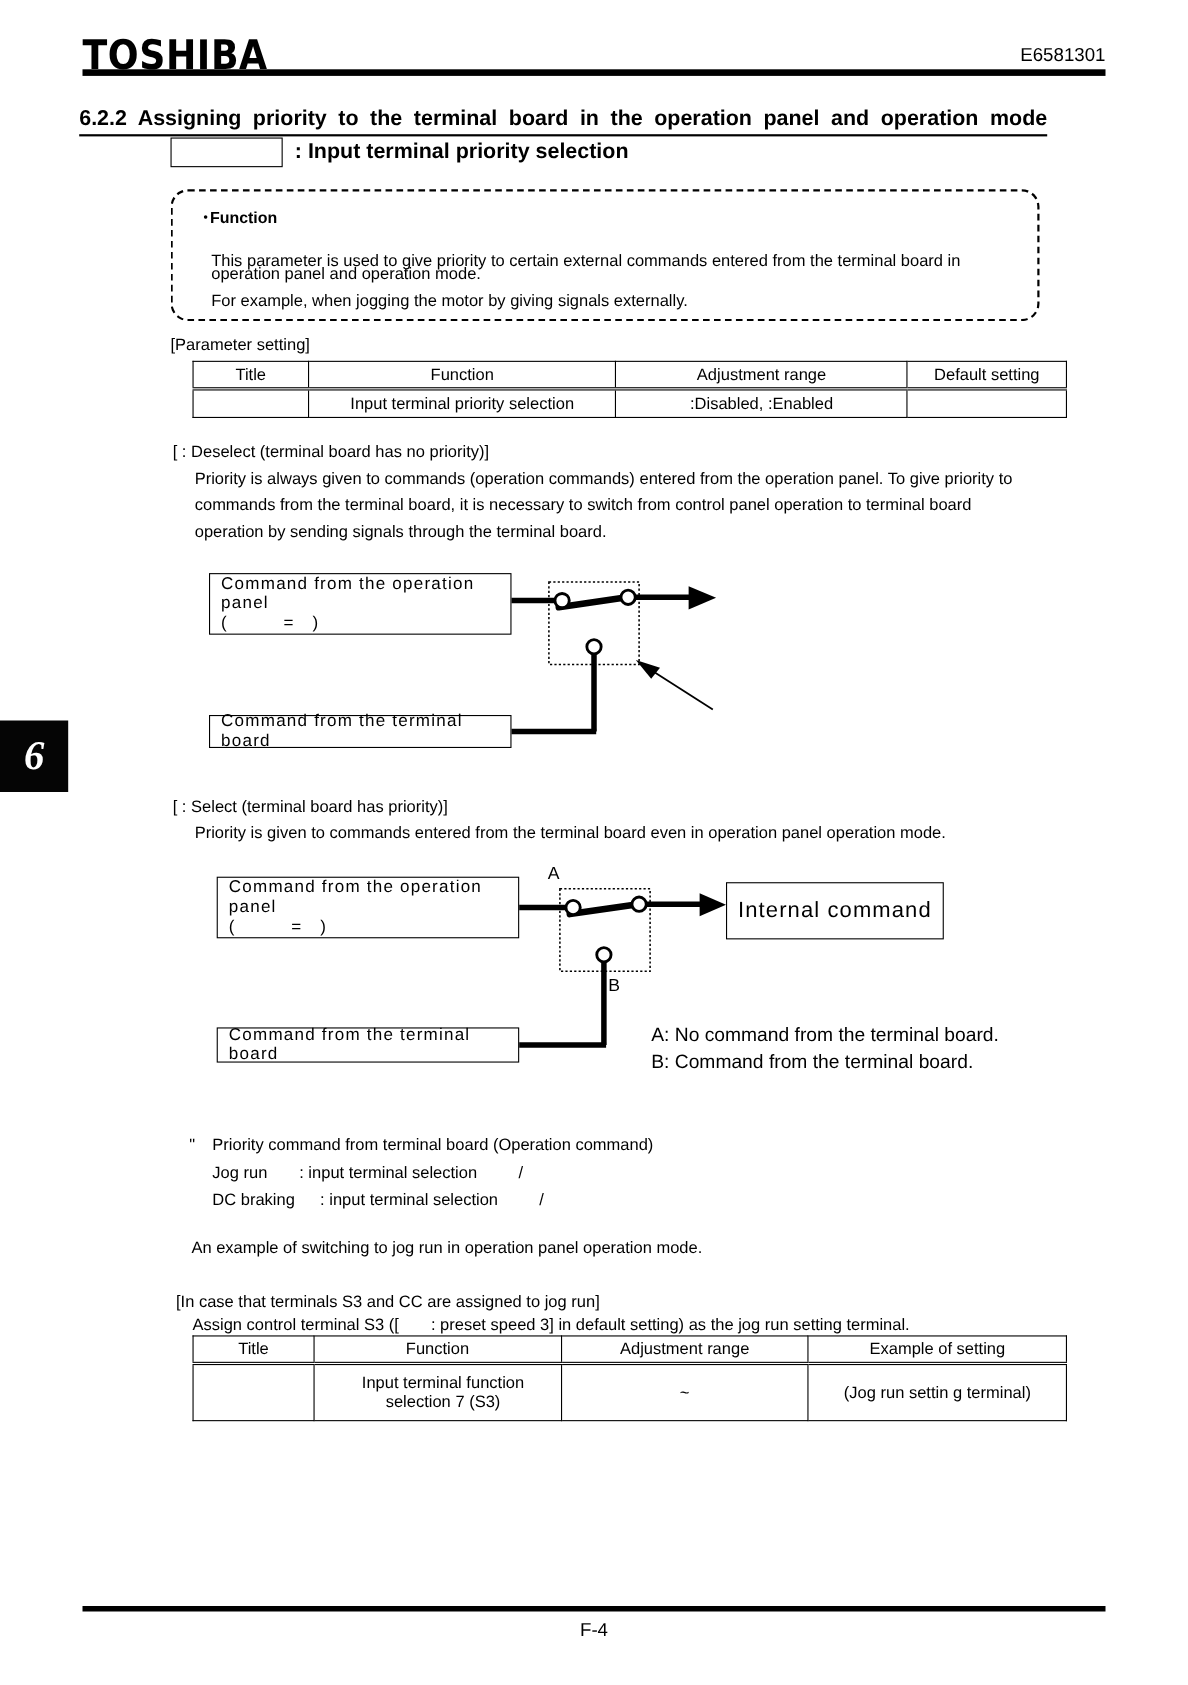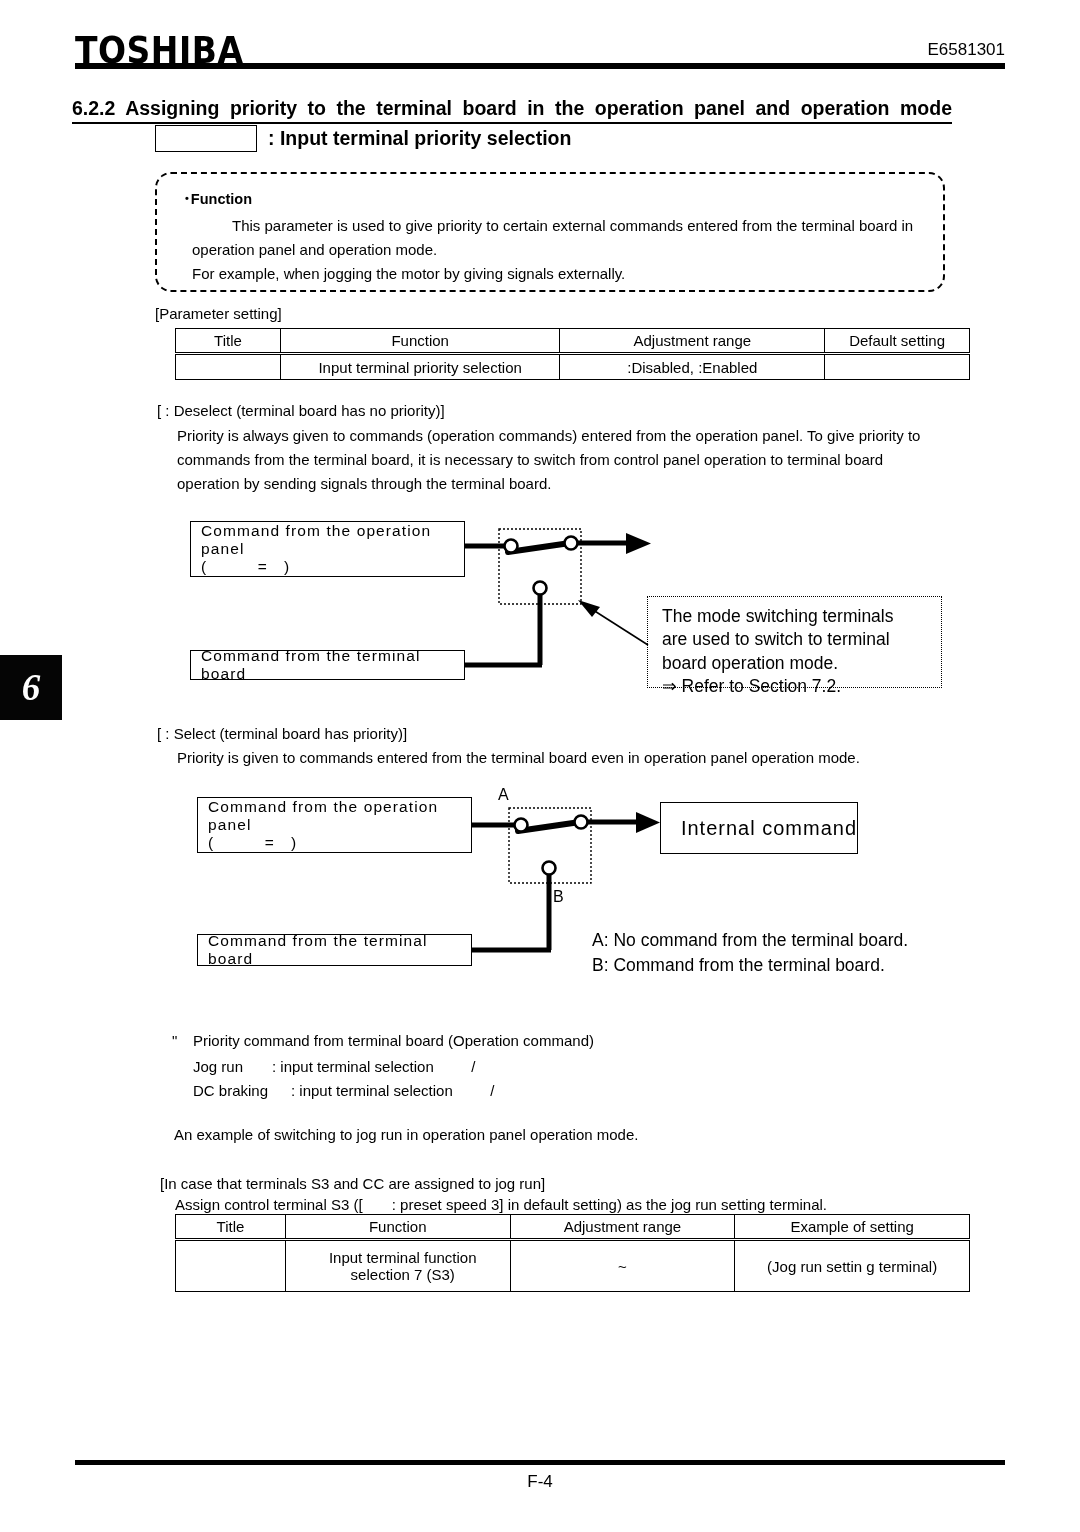--- a/index.html
+++ b/index.html
@@ -124,21 +124,21 @@
   #function-heading .bullet {
     font-size: 11px;
     vertical-align: 2px;
     margin-right: 2px;
   }
   .fn-line {
     position: absolute;
     left: 35px;
     font-size: 15px;
   }
-  #fn-line-1 { top: 43px; margin-left: 40px; }
+  #fn-line-1 { top: 55px; }
   #fn-line-2 { top: 67px; }
   #fn-line-3 { top: 91px; }
 
   
   .txt {
     position: absolute;
     font-size: 15px;
     white-space: nowrap;
   }
 
@@ -289,26 +289,20 @@
   <div class="dbox" style="left:190px; top:521px; width:275px; height:56px;">
     <span class="sp">Command from the operation panel</span>
     <span style="white-space:pre;">(            =    )</span>
   </div>
 
   <div class="dbox" style="left:190px; top:650px; width:275px; height:30px; justify-content:center;">
     <span class="sp">Command from the terminal board</span>
   </div>
 
 
-  <div class="note-box" style="left:647px; top:596px; width:295px; height:92px;">
-    <div>The mode switching terminals</div>
-    <div>are used to switch to terminal</div>
-    <div>board operation mode.</div>
-    <div>⇒ Refer to Section 7.2.</div>
-  </div>
 
   <svg width="1080" height="1532" style="position:absolute; left:0; top:0;">
 
     <rect x="499" y="529" width="82" height="75" fill="none" stroke="#000" stroke-width="1.4" stroke-dasharray="2,2"></rect>
 
     <line x1="465" y1="546" x2="511" y2="546" stroke="#000" stroke-width="5"></line>
 
     <line x1="508" y1="552" x2="570" y2="543" stroke="#000" stroke-width="6" stroke-linecap="round"></line>
 
     <line x1="570" y1="543" x2="630" y2="543" stroke="#000" stroke-width="5"></line>
@@ -333,21 +327,21 @@
 
   <div class="dbox" style="left:197px; top:797px; width:275px; height:56px;">
     <span class="sp">Command from the operation panel</span>
     <span style="white-space:pre;">(            =    )</span>
   </div>
 
   <div class="dbox" style="left:197px; top:934px; width:275px; height:32px; justify-content:center;">
     <span class="sp">Command from the terminal board</span>
   </div>
 
-  <div class="dbox-centered" style="left:660px; top:802px; width:198px; height:52px;justify-content:flex-end;">
+  <div class="dbox-centered" style="left:660px; top:802px; width:198px; height:52px;">
     <span>Internal  command</span>
   </div>
 
   <div class="sw-label" style="left:498px; top:786px;">A</div>
   <div class="sw-label" style="left:553px; top:888px;">B</div>
 
   <div class="ab-legend" style="left:592px; top:928px;">
     <div>A: No command from the terminal board.</div>
     <div>B: Command from the terminal board.</div>
   </div>

